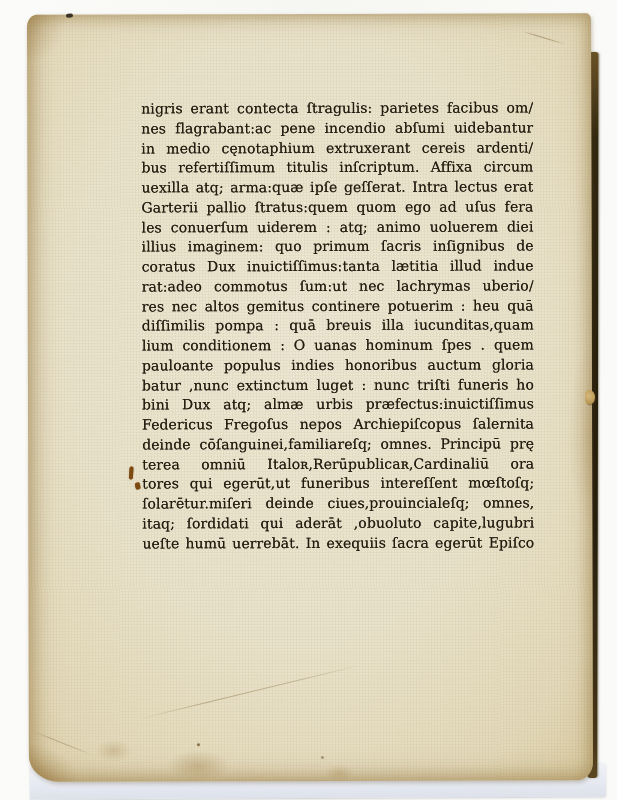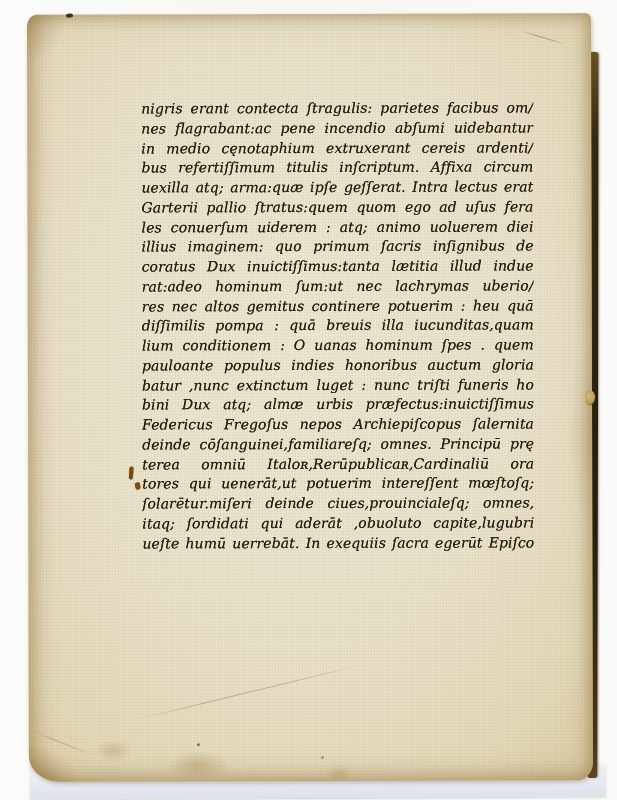--- a/index.html
+++ b/index.html
@@ -54,21 +54,21 @@
   .speck-a{left:168px;top:729px;}
   .speck-b{left:292px;top:742px;opacity:.5;}
   .notch{position:absolute;left:557px;top:377px;width:10px;height:14px;
          background:radial-gradient(circle at 35% 40%, #d4b87c, #b99752 70%, #9a7a3c 100%);
          border-radius:45% 60% 60% 45%;box-shadow:1px 1px 1px rgba(80,60,25,.5);}
   
   .textblock{position:absolute;left:114px;top:85px;width:392px;
          color:#241c10;font-size:14px;letter-spacing:.1px;
          text-shadow:0 0 .5px rgba(36,28,16,.85);}
   .line{height:19.75px;line-height:19.75px;overflow:hidden;
-         text-align:justify;text-align-last:justify;font-style:italic;}
+         text-align:justify;text-align-last:justify;}
 </style>
 </head>
 <body>
 
 <div id="stage">
 
   <div class="under-sheet"></div>
 
   <div class="book-edge"></div>
 
@@ -90,30 +90,30 @@
     <div class="textblock">
         <div class="line">nigris erant contecta ſtragulis: parietes facibus om/</div>
         <div class="line">nes flagrabant:ac pene incendio abſumi uidebantur</div>
         <div class="line">in medio cęnotaphium extruxerant cereis ardenti/</div>
         <div class="line">bus refertiſſimum titulis inſcriptum. Affixa circum</div>
         <div class="line">uexilla atq; arma:quæ ipſe geſſerat. Intra lectus erat</div>
         <div class="line">Garterii pallio ſtratus:quem quom ego ad uſus fera</div>
         <div class="line">les conuerſum uiderem : atq; animo uoluerem diei</div>
         <div class="line">illius imaginem: quo primum ſacris inſignibus de</div>
         <div class="line">coratus Dux inuictiſſimus:tanta lætitia illud indue</div>
-        <div class="line">rat:adeo hominum ſum:ut nec lachrymas uberio/</div>
+        <div class="line">rat:adeo commotus ſum:ut nec lachrymas uberio/</div>
         <div class="line">res nec altos gemitus continere potuerim : heu quā</div>
         <div class="line">diſſimilis pompa : quā breuis illa iucunditas,quam</div>
         <div class="line">lium conditionem : O uanas hominum ſpes . quem</div>
         <div class="line">pauloante populus indies honoribus auctum gloria</div>
         <div class="line">batur ,nunc extinctum luget : nunc triſti funeris ho</div>
         <div class="line">bini Dux atq; almæ urbis præfectus:inuictiſſimus</div>
         <div class="line">Federicus Fregoſus nepos Archiepiſcopus ſalernita</div>
         <div class="line">deinde cōſanguinei,familiareſq; omnes. Principū prę</div>
         <div class="line">terea omniū Italoʀ,Rerūpublicaʀ,Cardinaliū ora</div>
-        <div class="line">tores qui uenerāt,ut potuerim intereſſent mœſtoſq;</div>
+        <div class="line">tores qui egerūt,ut funeribus intereſſent mœſtoſq;</div>
         <div class="line">ſolarētur.miſeri deinde ciues,prouincialeſq; omnes,</div>
         <div class="line">itaq; ſordidati qui aderāt ,obuoluto capite,lugubri</div>
         <div class="line">ueſte humū uerrebāt. In exequiis ſacra egerūt Epiſco</div>
       </div>
   </div>
 
 </div>
 
 </body></html>

